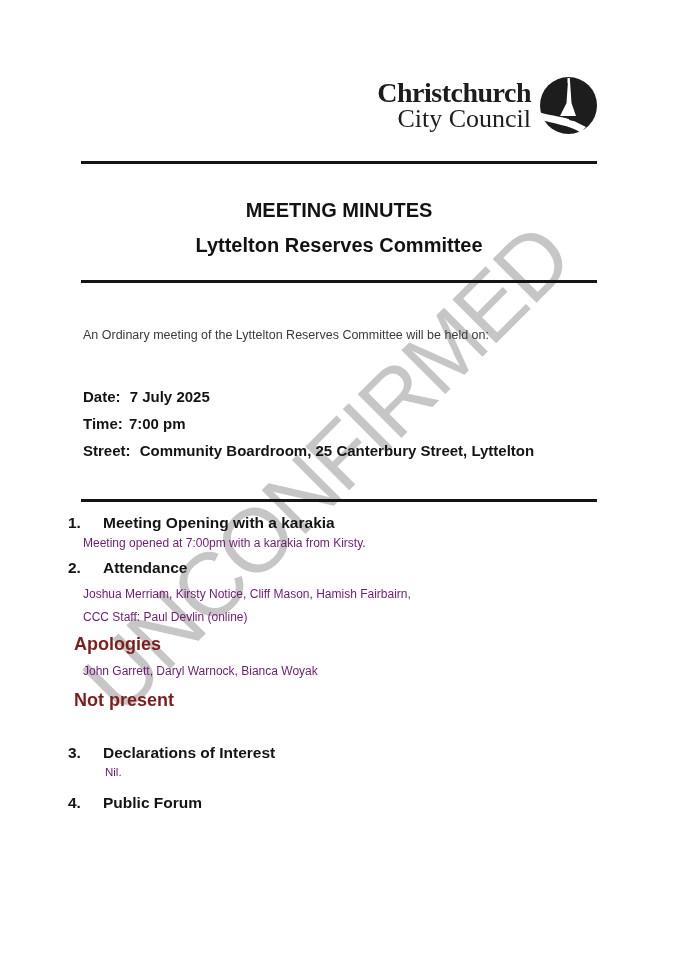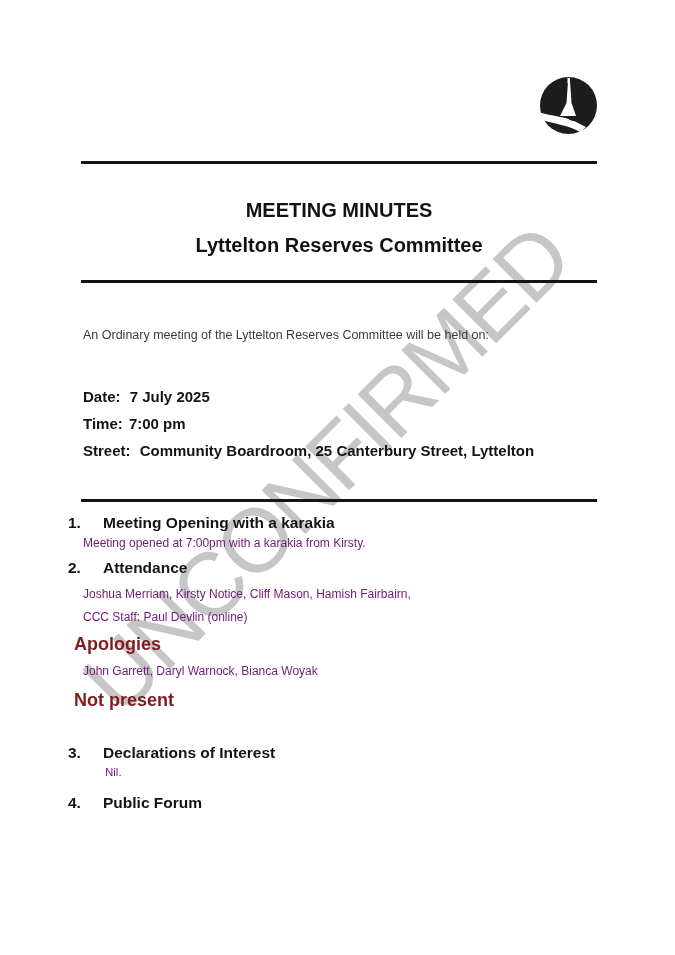--- a/index.html
+++ b/index.html
@@ -161,20 +161,24 @@
 
 <div class="page">
 
   <svg class="watermark-svg" viewBox="0 0 675 955" xmlns="http://www.w3.org/2000/svg">
     <text class="watermark-text" x="327" y="500" text-anchor="middle" transform="rotate(-45 327 470)" fill="#c6c6c6">UNCONFIRMED</text>
   </svg>
 
   <div class="content">
 
     <div class="logo">
+      <div class="logo-text">
+        <div class="logo-line1">Christchurch</div>
+        <div class="logo-line2">City Council</div>
+      </div>
       <svg class="logo-mark" viewBox="0 0 57 59" xmlns="http://www.w3.org/2000/svg">
         <circle cx="28.5" cy="29.5" r="28.5" fill="#1d1d1d"></circle>
 
         <polygon points="28,5 30,5 31.5,27 36,40 20,40 26.5,27" fill="#ffffff"></polygon>
         <rect x="27.5" y="2" width="2.4" height="5" fill="#ffffff"></rect>
 
         <path d="M0,36.5 C12,40 24,40.5 34,45 L46,51 L40.5,56.5 C30,49.5 13,47.5 0,43.5 Z" fill="#ffffff"></path>
         <polygon points="30,41 36,40 34,45 29,44" fill="#1d1d1d"></polygon>
       </svg>
     </div>

